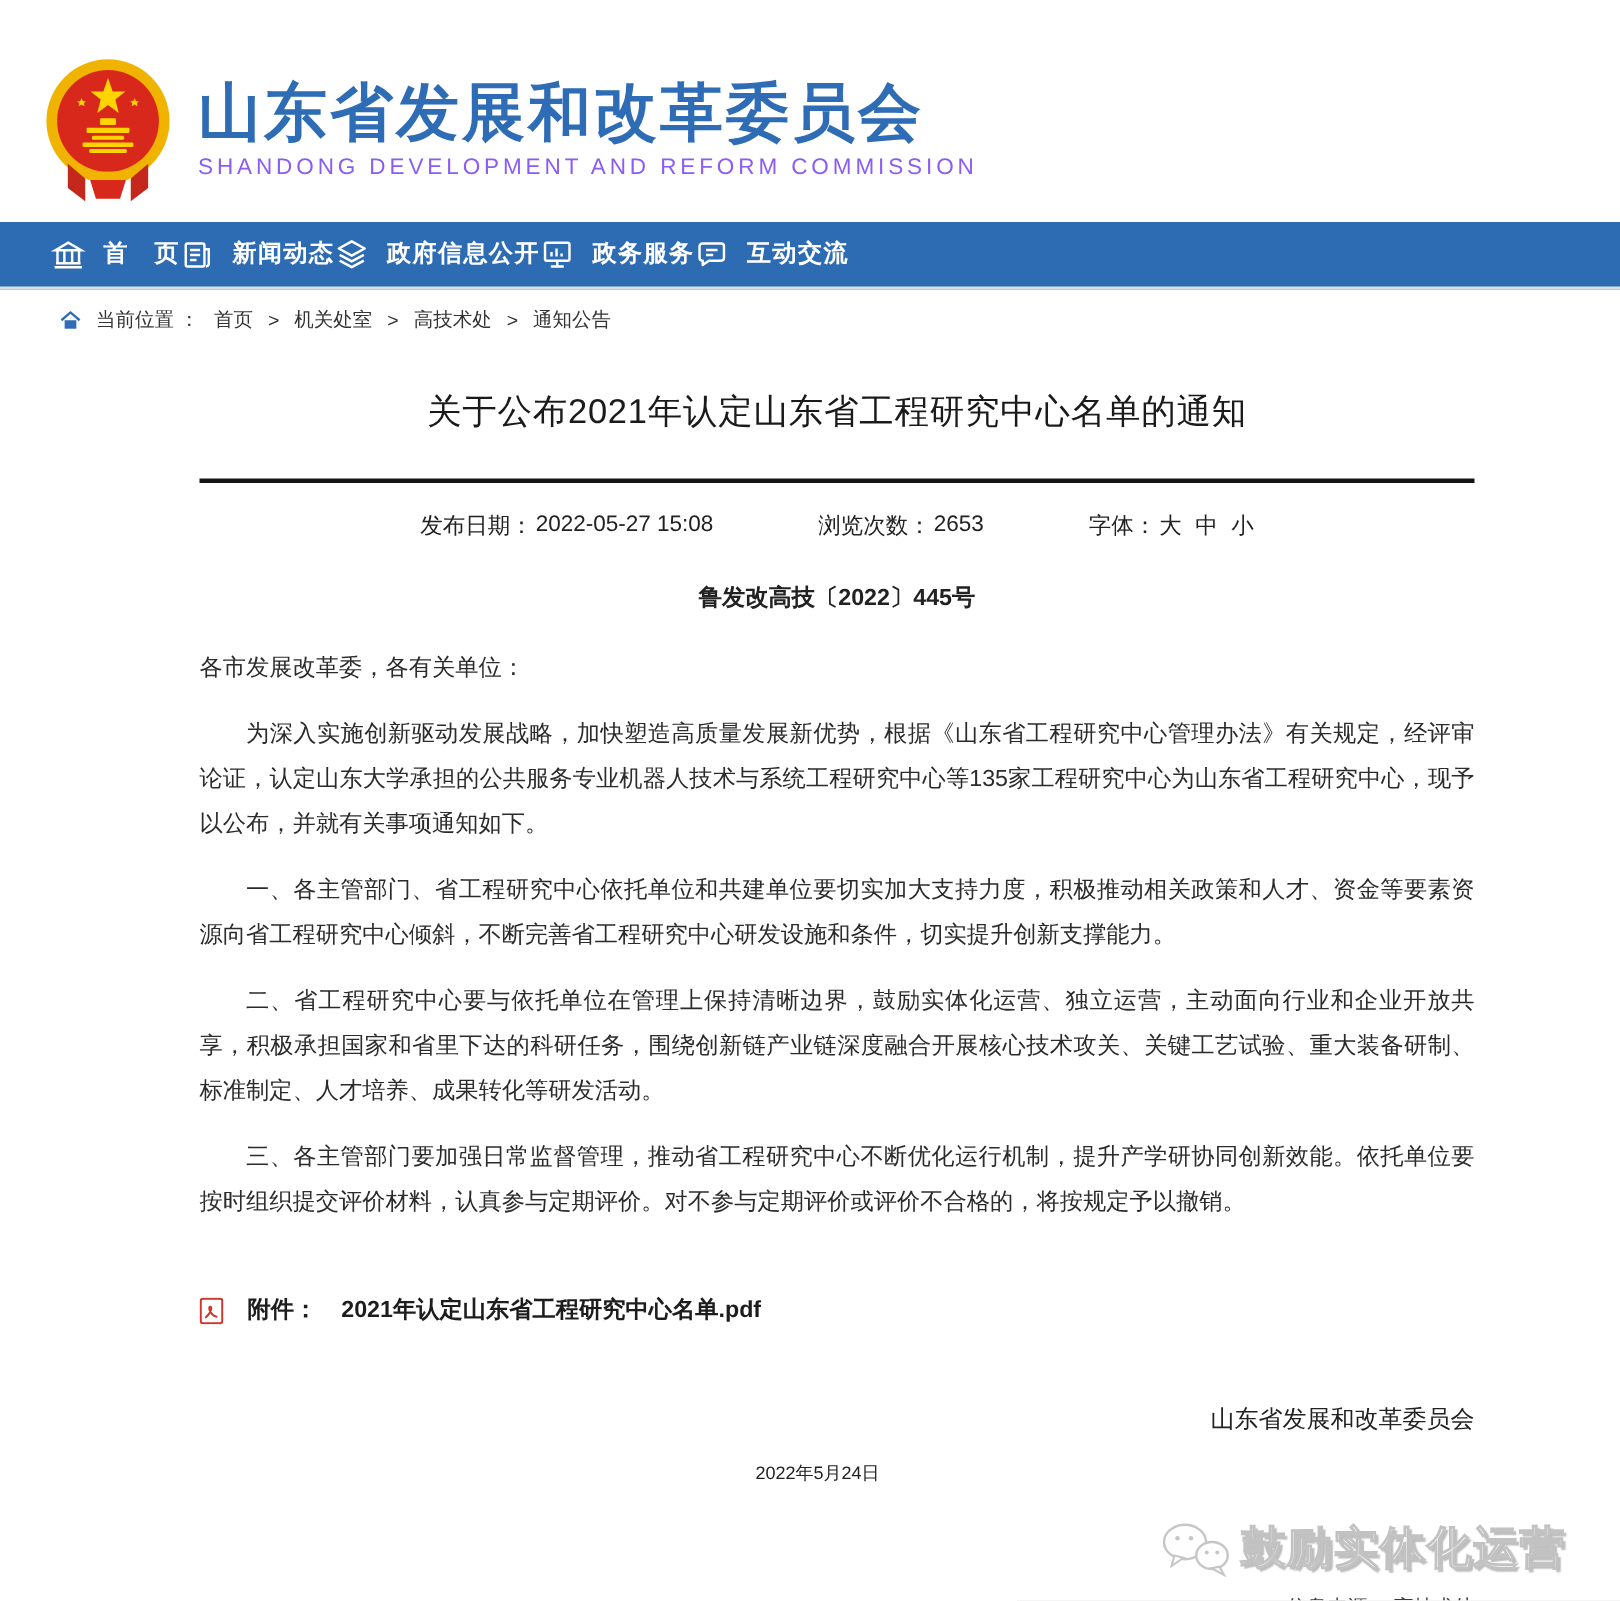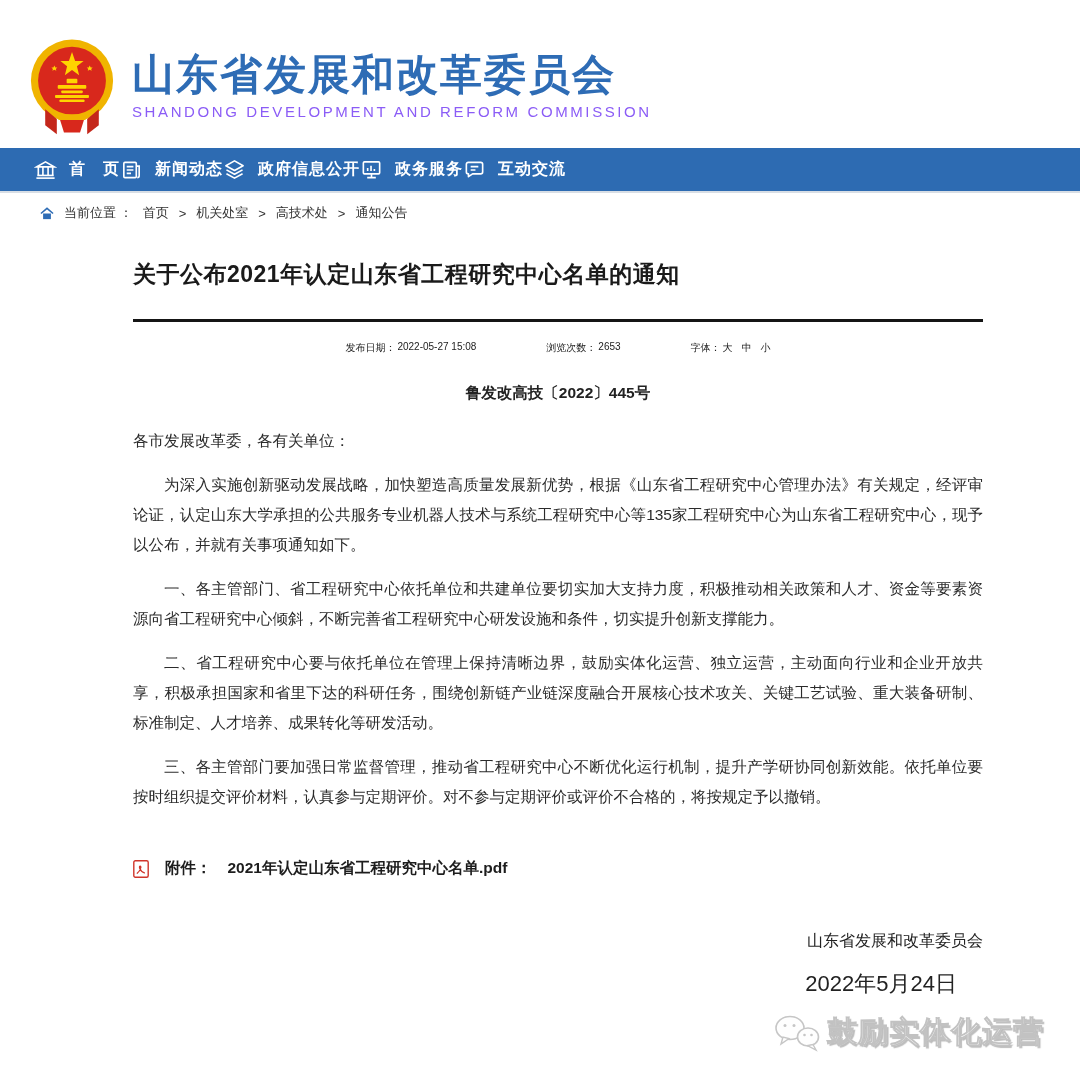--- a/index.html
+++ b/index.html
@@ -26,43 +26,43 @@
 
   
   .crumbs { display:flex; align-items:center; gap:10px; padding:10px 0 0 40px;
             font-size:13px; color:#333; height:30px; }
   .crumbs svg { width:14px; height:13px; }
   .crumb-link { color:#333; text-decoration:none; }
   .crumb-sep { color:#333; }
 
   
   .article { width:850px; margin-left:133px; }
-  .article-title { margin-top:36px; text-align:left; font-size:23px; font-weight:bold;
+  .article-title { margin-top:36px; text-align:center; font-size:23px; font-weight:normal;
                    color:#1a1a1a; letter-spacing:0.5px; }
   .title-rule { border:none; border-top:3px solid #151515; margin-top:29px; }
 
   .meta-row { margin-top:19px; display:flex; justify-content:center; gap:70px;
-              font-size:10px; color:#222; }
+              font-size:15px; color:#222; }
   .meta-item { display:flex; gap:2px; }
   .font-opts { display:flex; gap:9px; }
   .font-opt { cursor:pointer; color:#222; }
 
   .doc-number { margin-top:28px; text-align:center; font-size:15.5px; font-weight:600; color:#222; }
 
   .body-text { margin-top:22px; font-size:15.5px; color:#2b2b2b; line-height:30px; text-align:justify; }
   .body-text p { margin:14px 0; }
   .body-text p.indent { text-indent:2em; }
 
   .attachment { margin-top:46px; display:flex; align-items:center; gap:16px;
                 font-size:15.5px; font-weight:bold; color:#1d1d1d; }
   .attachment svg { width:16px; height:18px; flex:0 0 auto; }
   .attach-link { color:#1d1d1d; text-decoration:none; cursor:pointer; }
 
   .sig-block { margin-top:52px; text-align:right; font-size:16px; color:#222; }
-  .sig-date  { margin-top:17px; text-align:right; font-size:22px; color:#222; padding-right:26px; }
+  .sig-date  { margin-top:17px; text-align:center; font-size:12px; color:#222; padding-right:26px; }
 
   .source-row { margin-top:72px; text-align:right; font-size:13.5px; color:#3a3a3a; }
 
   
   .watermark { position:absolute; right:36px; bottom:14px; display:flex; align-items:center; gap:6px; }
   .watermark svg { width:48px; height:38px; }
   .wm-text { font-size:30px; font-weight:bold; color:#fdfdfd; letter-spacing:1px;
              -webkit-text-stroke:0.8px #c2c2c2; text-shadow:2px 2px 1px #bdbdbd; }
 </style>
 </head>

